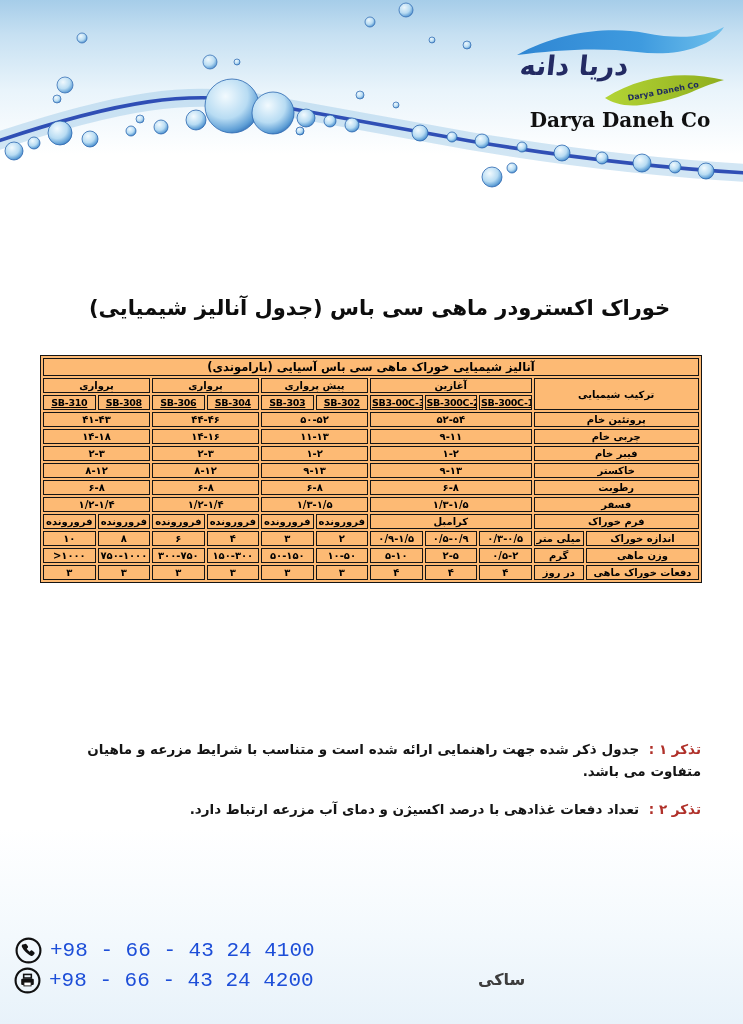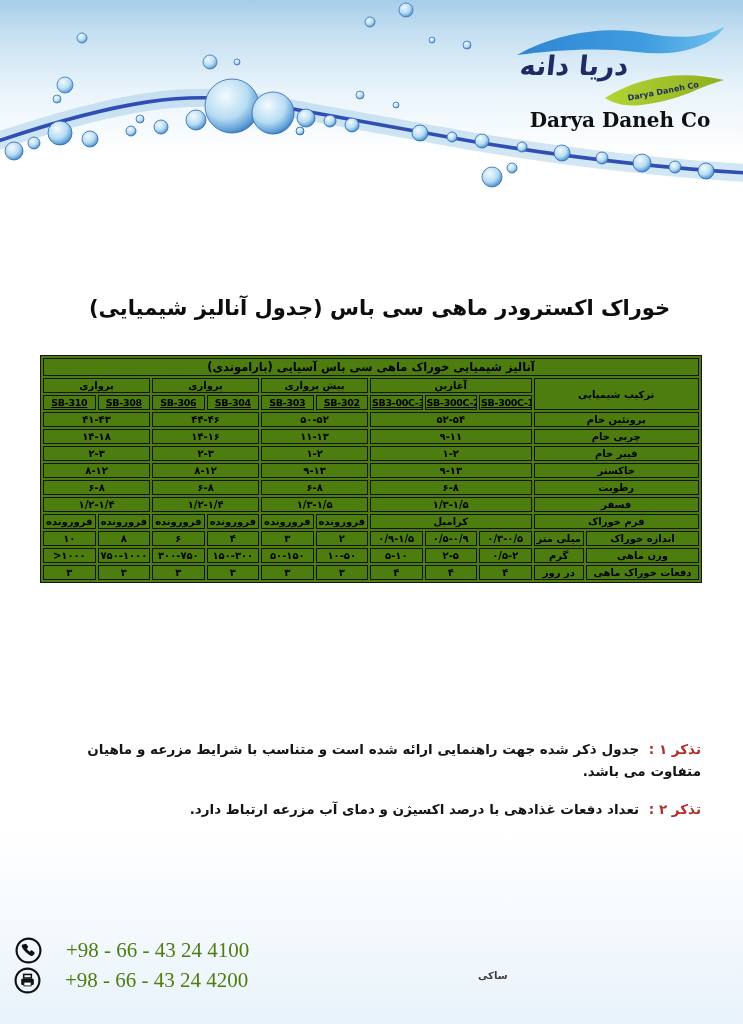--- a/index.html
+++ b/index.html
@@ -20,42 +20,42 @@
   .logo-ribbon-text{position:absolute;top:63px;right:28px;font-size:8px;font-weight:bold;
            color:#1d2a5e;transform:rotate(-11deg);white-space:nowrap;}
 
   
   .doc-title{position:absolute;top:296px;left:8px;width:100%;text-align:center;direction:rtl;
              font-size:21px;font-weight:bold;color:#0d0d0d;}
 
   
   .chem-table{position:absolute;top:355px;left:40px;width:662px;direction:rtl;
               border-collapse:separate;border-spacing:2px;table-layout:fixed;
-              background:#4d7c0f;border:1.6px solid #151515;font-weight:bold;color:#000;}
+              background:#fdba74;border:1.6px solid #151515;font-weight:bold;color:#000;}
   .chem-table td{border:1.5px solid #151515;text-align:center;vertical-align:middle;
                  font-size:10px;height:13px;padding:0 1px;overflow:hidden;white-space:nowrap;}
   .chem-table td.cap{font-size:11.5px;height:16px;}
   .chem-table td.code{font-size:9.5px;letter-spacing:-0.3px;text-decoration:underline;}
   .num{direction:ltr;unicode-bidi:isolate;}
 
   
   .notes{position:absolute;top:706px;right:42px;left:42px;direction:rtl;text-align:right;
          font-size:13.5px;font-weight:bold;color:#141414;margin-top:32px;}
   .note{margin-bottom:16px;line-height:22px;}
   .note-label{color:#b0312a;margin-left:5px;}
 
   
   .bottom-band{position:absolute;left:0;bottom:0;width:743px;height:195px;
                background:linear-gradient(180deg,#ffffff 0%,#f3f9fd 55%,#e8f2fa 100%);}
 
   
-  .contact{position:absolute;display:flex;align-items:center;gap:24px;
-           font-family:Liberation Serif, serif;font-size:21px;color:#4d7c0f;z-index:5;}
+  .contact{position:absolute;display:flex;align-items:center;gap:8px;
+           font-family:Liberation Mono, monospace;font-size:21px;color:#1d4ed8;z-index:5;}
   .circle-icon{width:27px;height:27px;flex:0 0 auto;}
-  .saki{position:absolute;left:478px;top:970px;direction:rtl;font-size:10px;font-weight:bold;
+  .saki{position:absolute;left:478px;top:970px;direction:rtl;font-size:16px;font-weight:bold;
         color:#3d3d3d;z-index:5;}
 </style>
 </head>
 <body>
 
 <div class="page">
 
   <div class="top-band">
     <svg width="743" height="215" viewBox="0 0 743 215">
       <defs>

